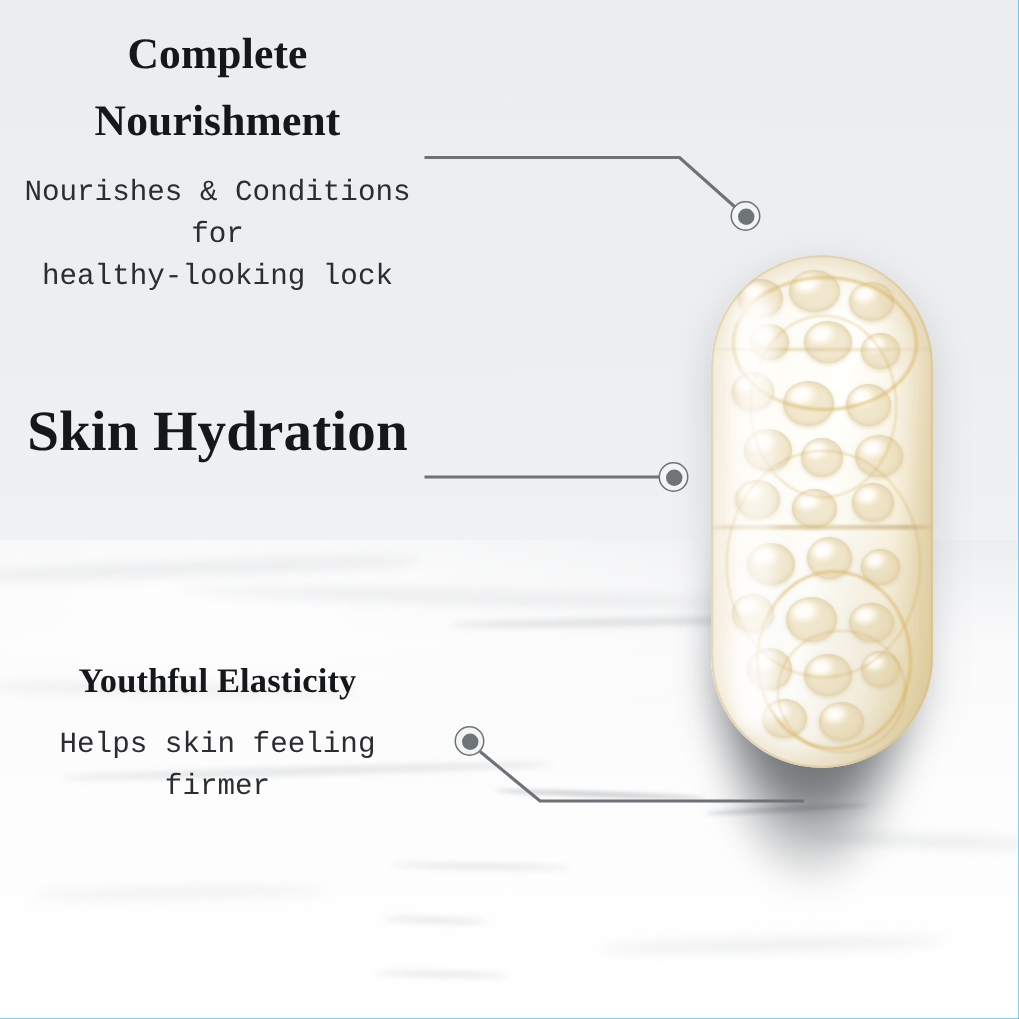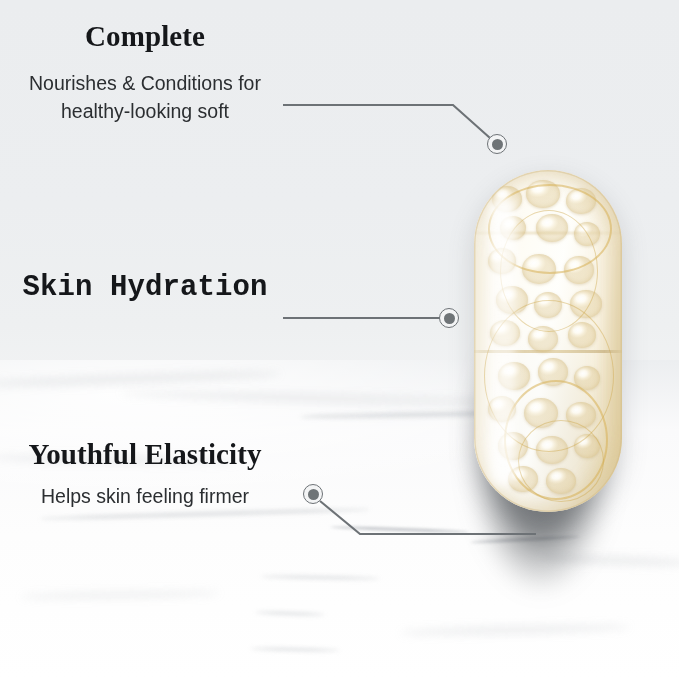--- a/index.html
+++ b/index.html
@@ -107,32 +107,32 @@
   .callout{position:absolute;width:290px;left:0;text-align:center;}
   .callout h2{
     margin:0;
     font-family:"Liberation Serif", serif;
     font-weight:700;
     color:#15171a;
     letter-spacing:.1px;
   }
   .callout p{
     margin:12px;
-    font-family:Liberation Sans, sans-serif;
+    font-family:Liberation Mono, monospace;
     font-weight:400;
     color:#2b2e31;
   }
   #c1{top:14px;}
   #c1 h2{font-size:29px;line-height:45px;}
   #c1 p{font-size:19.5px;line-height:28px;margin-top:10px;}
   #c2{top:268px;}
-  #c2 h2{font-size:29px;line-height:40px;font-family:Liberation Mono, monospace;}
+  #c2 h2{font-size:38px;line-height:40px;}
   #c2 p{font-size:19.5px;line-height:28px;margin-top:8px;}
   #c3{top:434px;}
-  #c3 h2{font-size:29px;line-height:40px;}
+  #c3 h2{font-size:23px;line-height:40px;}
   #c3 p{font-size:19.5px;line-height:28px;margin-top:8px;}
 
   
   .leaders{position:absolute;inset:0;}
   .marker{position:absolute;width:20px;height:20px;}
   .marker .ring{
     position:absolute;inset:0;border-radius:50%;
     border:1.6px solid #6d7276;background:#f3f4f5;
   }
   .marker .dot{
@@ -220,24 +220,25 @@
     <div class="dot"></div>
   </div>
   <div class="marker" style="left:303px;top:484px;">
     <div class="ring"></div>
     <div class="dot"></div>
   </div>
 
   <div class="callout" id="c1">
     <h2>
       <span>Complete</span><br>
+      <span>Nourishment</span>
     </h2>
     <p>
       <span>Nourishes &amp; Conditions for</span><br>
-      <span>healthy-looking soft</span>
+      <span>healthy-looking lock</span>
     </p>
   </div>
 
   <div class="callout" id="c2">
     <h2>
       <span>Skin Hydration</span>
     </h2>
   </div>
 
   <div class="callout" id="c3">

